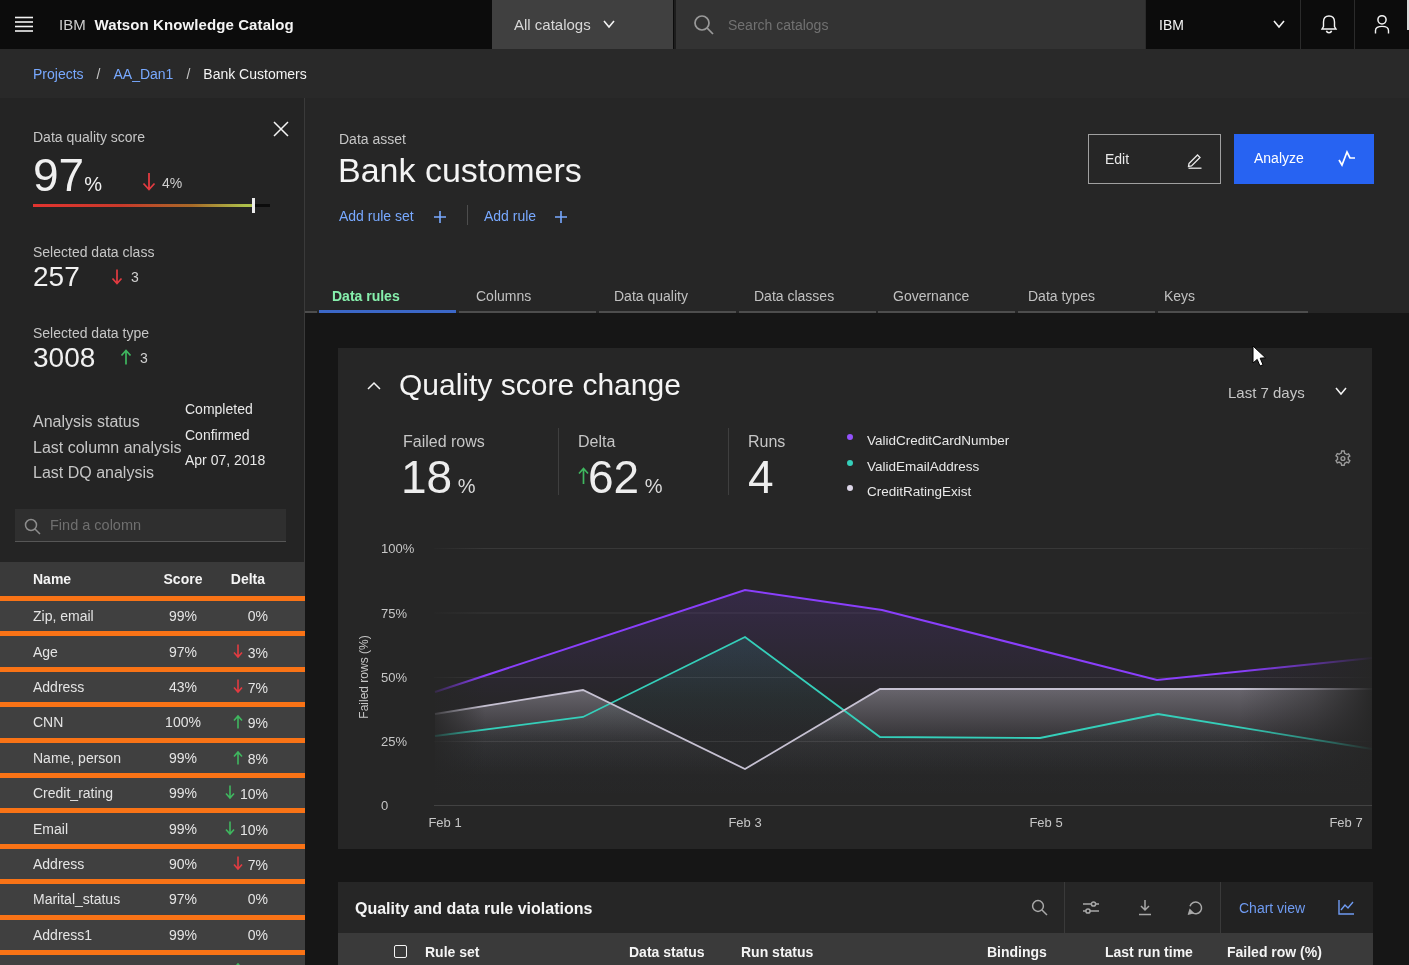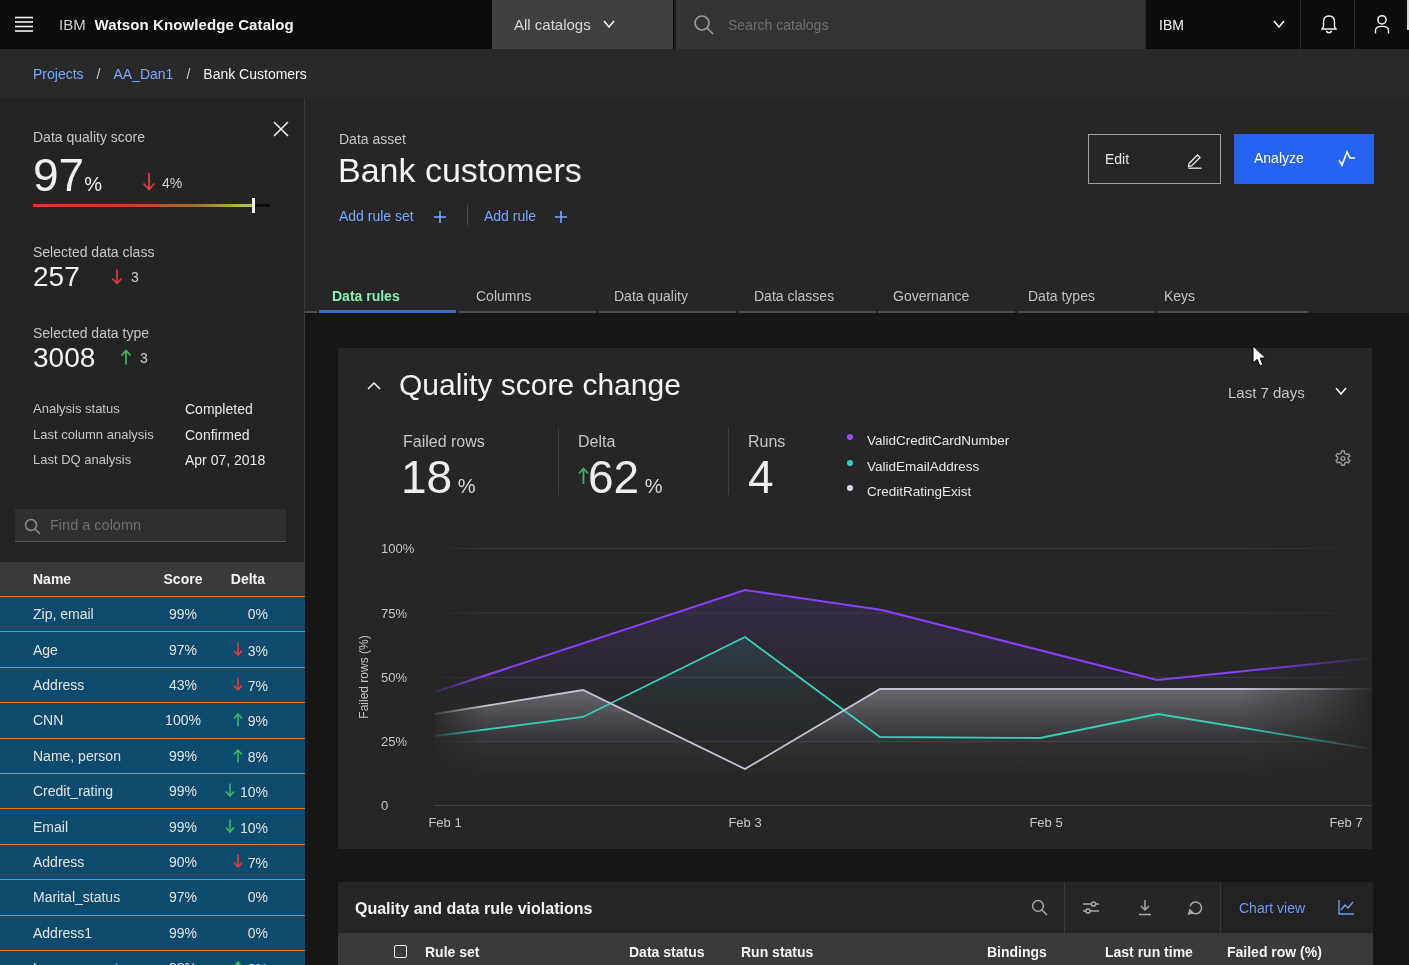--- a/index.html
+++ b/index.html
@@ -21,27 +21,27 @@
   
   #crumbs { position:absolute; left:0; top:49px; width:1409px; height:49px; background:#292929; font-size:14px; }
   #crumbs .in { position:absolute; top:17px; left:33px; }
   #crumbs a { color:#78a9ff; text-decoration:none; }
   #crumbs .sep { color:#c6c6c6; margin:0 13px; }
   #crumbs .cur { color:#f4f4f4; }
   
   #sidebar { position:absolute; left:0; top:98px; width:305px; height:867px; background:#242424; border-right:1px solid #3a3a3a; }
   .side-label { position:absolute; font-size:14px; color:#c6c6c6; }
   .bignum { position:absolute; color:#f0f0f0; font-weight:300; }
-  .kv-label { position:absolute; left:33px; font-size:13px; color:#c6c6c6; }
+  .kv-label { position:absolute; left:33px; font-size:16px; color:#c6c6c6;margin-top:12px; }
   .kv-val { position:absolute; left:185px; font-size:14px; color:#e8e8e8; }
   #findbox { position:absolute; left:15px; top:411px; width:271px; height:33px; background:#2f2f2f; border-bottom:1px solid #565656; }
   #findbox span { position:absolute; left:35px; top:8px; font-size:14.5px; color:#6f6f6f; }
   
   #stable { position:absolute; left:0; top:464px; width:305px; }
-  .srow { position:relative; width:305px; height:35.4px; background:#0c4a6e; border-top:1px solid #f97316; }
+  .srow { position:relative; width:305px; height:35.4px; background:#404040; border-top:5px solid #f97316; }
   .srow.hdr { height:34px; background:#3a3a3a; border-top:none; font-weight:bold; }
   .srow .c1 { position:absolute; left:33px; top:50%; transform:translateY(-50%); font-size:14px; color:#e4e4e4; }
   .srow .c2 { position:absolute; left:140px; width:86px; top:50%; transform:translateY(-50%); font-size:14px; color:#e4e4e4; text-align:center; }
   .srow .c3 { position:absolute; right:37px; top:50%; transform:translateY(-50%); font-size:14px; color:#e4e4e4; text-align:right; }
   .srow.hdr .c1, .srow.hdr .c2, .srow.hdr .c3 { color:#f4f4f4; }
   .darr, .uarr { display:inline-block; vertical-align:-2px; margin-right:4px; }
   
   #mainhdr { position:absolute; left:305px; top:98px; width:1104px; height:215px; background:#262626; }
   .btn-edit { position:absolute; left:783px; top:36px; width:133px; height:50px; border:1px solid #a0a0a0; color:#e8e8e8; font-size:14px; }
   .btn-analyze { position:absolute; left:929px; top:36px; width:140px; height:50px; background:#2763f2; color:#fff; font-size:14px; }

